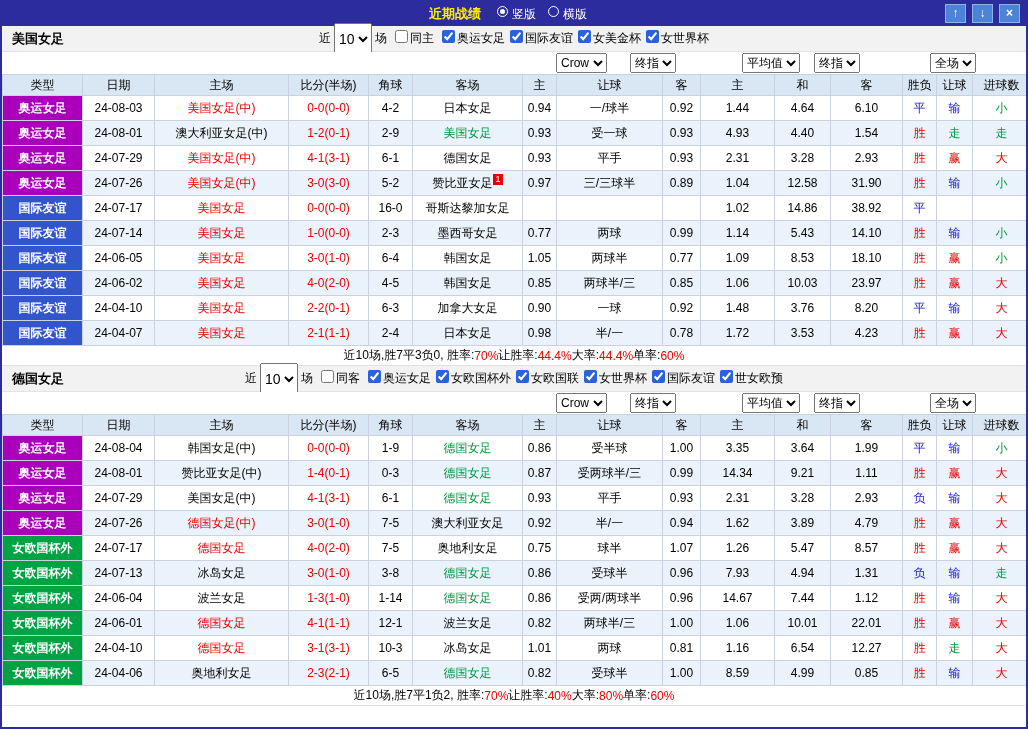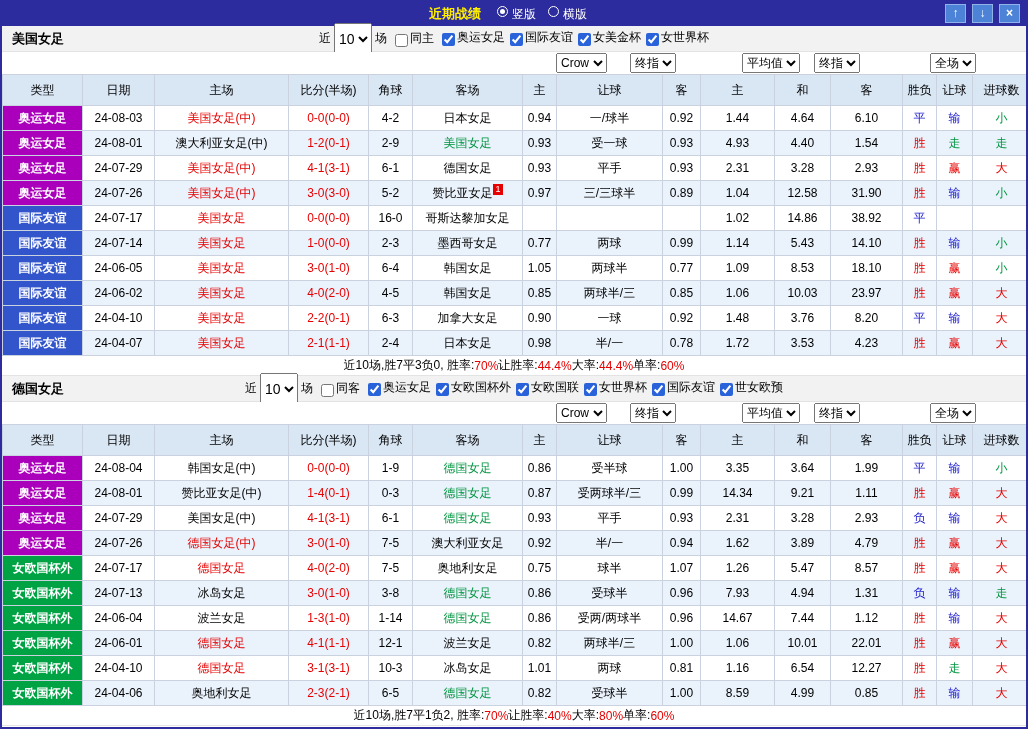--- a/index.html
+++ b/index.html
@@ -15,30 +15,30 @@
   .radio{display:inline-flex;gap:4px;margin-right:12px;cursor:pointer}
   .rdot{width:11px;height:11px;border:1px solid #fff;border-radius:50%;display:inline-block;position:relative}
   .radio.sel .rdot::after{content:"";position:absolute;inset:2px;background:#fff;border-radius:50%}
   .win-btns{position:absolute;right:6px;top:2px;display:flex;gap:6px}
   .win-btn{width:21px;height:19px;background:#4d83d6;border:1px solid #8fb3e8;color:#fff;font-size:12px;line-height:16px;text-align:center;font-weight:bold;cursor:pointer}
   
   .section-head{height:26px;background:#f2f2f2;position:relative;display:flex;align-items:center;justify-content:center;border-bottom:1px solid #e3e3e3}
   .team{position:absolute;left:10px;font-weight:bold;font-size:13px;color:#000}
   .filters{display:flex;align-items:center;gap:3px}
   .filters select{font-size:14px;height:32px}
-  label.cb{display:inline-flex;align-items:flex-end;gap:2px;margin-left:5px;cursor:pointer}
+  label.cb{display:inline-flex;align-items:flex-start;gap:2px;margin-left:5px;cursor:pointer}
   input[type=checkbox]{width:13px;height:13px;margin:0;accent-color:#2a62d9}
   
   .selects-row{height:22px;position:relative;background:#fff}
   .hdr-sel{position:absolute;top:1px;height:20px;font-size:12px}
   .s0{left:554px}.s1{left:628px}.s2{left:740px}.s3{left:812px}.s4{left:928px}
   
   table{border-collapse:collapse;table-layout:fixed;width:1028px}
   th,td{border:1px solid #c9d2de;text-align:center;padding:0;overflow:hidden;white-space:nowrap}
-  th{background:var(--header-bg,#d9e6f4);height:31px;font-weight:normal;color:#000}
+  th{background:var(--header-bg,#d9e6f4);height:21px;font-weight:normal;color:#000}
   td{height:25px;color:#000}
   tr.alt td{background:var(--alt-row-bg,#eaf2fb)}
   td.badge{color:#fff;font-weight:bold}
   .bg-olympic{background:var(--type-olympic,#aa00bb)!important}
   .bg-friendly{background:var(--type-friendly,#3355cc)!important}
   .bg-euroq{background:var(--type-euroq,#00a344)!important}
   .c-red{color:var(--red,#e60000)}
   .c-green{color:var(--green,#009540)}
   .c-blue{color:var(--blue,#1a1acd)}
   .c-black{color:#000}

